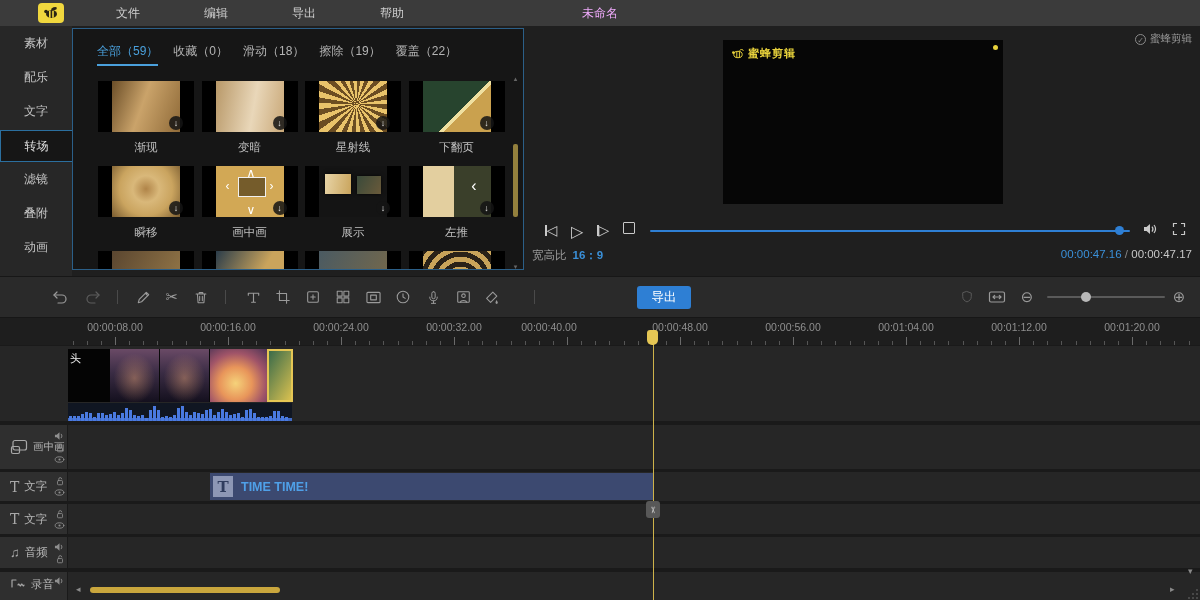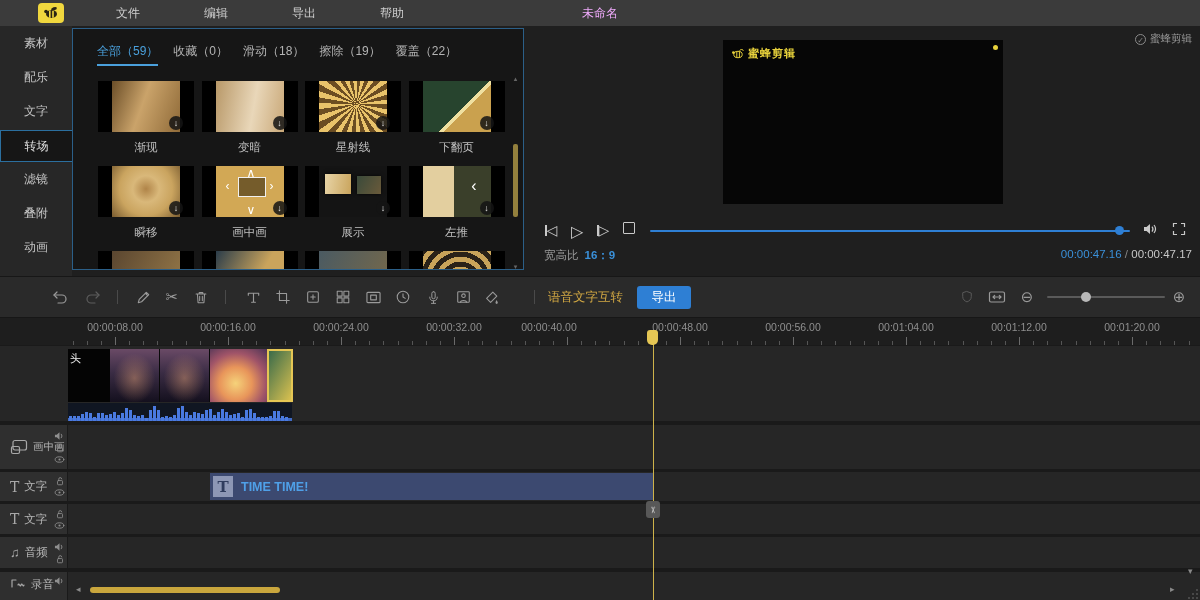--- a/index.html
+++ b/index.html
@@ -63,21 +63,21 @@
   #video{position:absolute;left:199px;top:14px;width:280px;height:164px;background:#060606;}
   #wm{position:absolute;left:8px;top:6px;display:flex;align-items:center;gap:4px;color:#e8d23c;font-size:11px;font-weight:bold;letter-spacing:1px;}
   #rec-dot{position:absolute;right:5px;top:5px;width:5px;height:5px;border-radius:50%;background:#e8d23c;}
   #pb-controls{position:absolute;left:0;top:192px;width:676px;height:26px;}
   .pbtn{position:absolute;top:4px;color:#c9c9c9;font-size:14px;display:flex;align-items:center;cursor:pointer;}
   .pbar{display:inline-block;width:1.5px;height:11px;background:#c9c9c9;}
   .stopbox{width:10px;height:10px;border:1.5px solid #c9c9c9;border-radius:1px;}
   #progress{position:absolute;left:126px;top:12px;width:480px;height:2px;background:#2e7fd4;border-radius:1px;cursor:pointer;}
   #progress .dot{position:absolute;left:465px;top:-4px;width:9px;height:9px;border-radius:50%;background:#2e7fd4;}
   #pb-info{position:absolute;left:0;top:222px;width:676px;height:18px;font-size:11.5px;}
-  #aspect{position:absolute;left:20px;color:#9a9a9a;}
+  #aspect{position:absolute;left:8px;color:#9a9a9a;}
   #aspect b{color:#3a90d9;font-weight:bold;margin-left:6px;}
   #times{position:absolute;right:8px;color:#888;}
   #times .cur{color:#3a90d9;}
   #times .tot{color:#c8c8c8;}
 
   
   #toolbar{position:absolute;left:0;top:276px;width:1200px;height:42px;background:#2a2a2a;border-top:1px solid #171717;border-bottom:1px solid #171717;box-sizing:border-box;}
   .tbi{position:absolute;top:0;height:40px;display:flex;align-items:center;justify-content:center;cursor:pointer;color:#9a9a9a;}
   .tbi.dim{color:#5c5c5c;}
   .tbi svg{stroke:#9a9a9a;fill:none;stroke-width:1.2;stroke-linecap:round;stroke-linejoin:round;}
@@ -406,21 +406,20 @@
           <path d="M5.5 15c.5-2.8 6.5-2.8 7 0"></path>
         </svg>
     </span>
     <span class="tbi" style="left:479px;width:24px">
       <svg width="17" height="16" viewBox="0 0 18 18">
           <path d="M3.5 10.5l7-7 4.5 4.5-7 7z"></path>
           <path d="M14.5 12.5c.9 1.3 1.6 2.2 1.6 3a1.3 1.3 0 0 1-2.6 0c0-.8.7-1.7 1-3z" fill="#9a9a9a" stroke="none"></path>
         </svg>
     </span>
     <span class="tsep" style="left:534px"></span>
-    <span id="speech-btn">语音文字互转</span>
     <span id="export-btn">导出</span>
 
     <span class="tbi dim" style="left:956px;width:22px">
       <svg width="14" height="16" viewBox="0 0 18 18">
           <path d="M9 2l5.5 2v4.5c0 3.7-2.5 5.6-5.5 6.8-3-1.2-5.5-3.1-5.5-6.8V4z"></path>
         </svg>
     </span>
     <span class="tbi" style="left:985px;width:24px">
       <svg width="18" height="14" viewBox="0 0 18 14">
           <rect x="1.5" y="2" width="15" height="10" rx="1.5"></rect>

